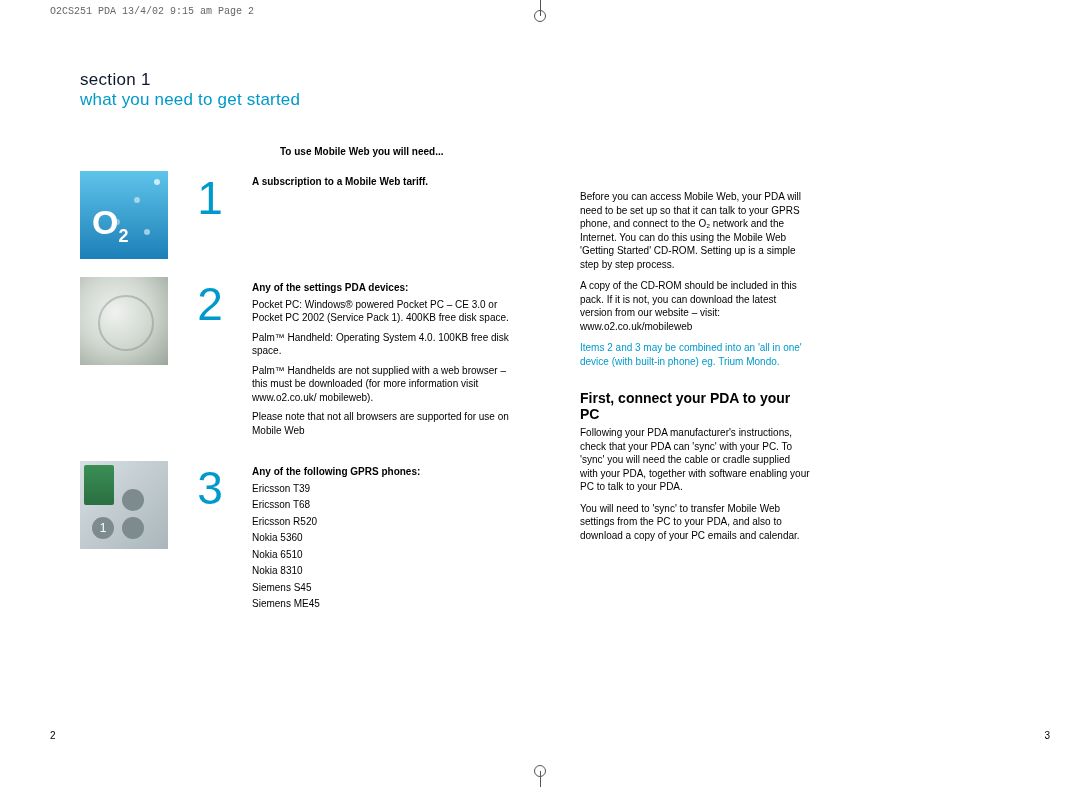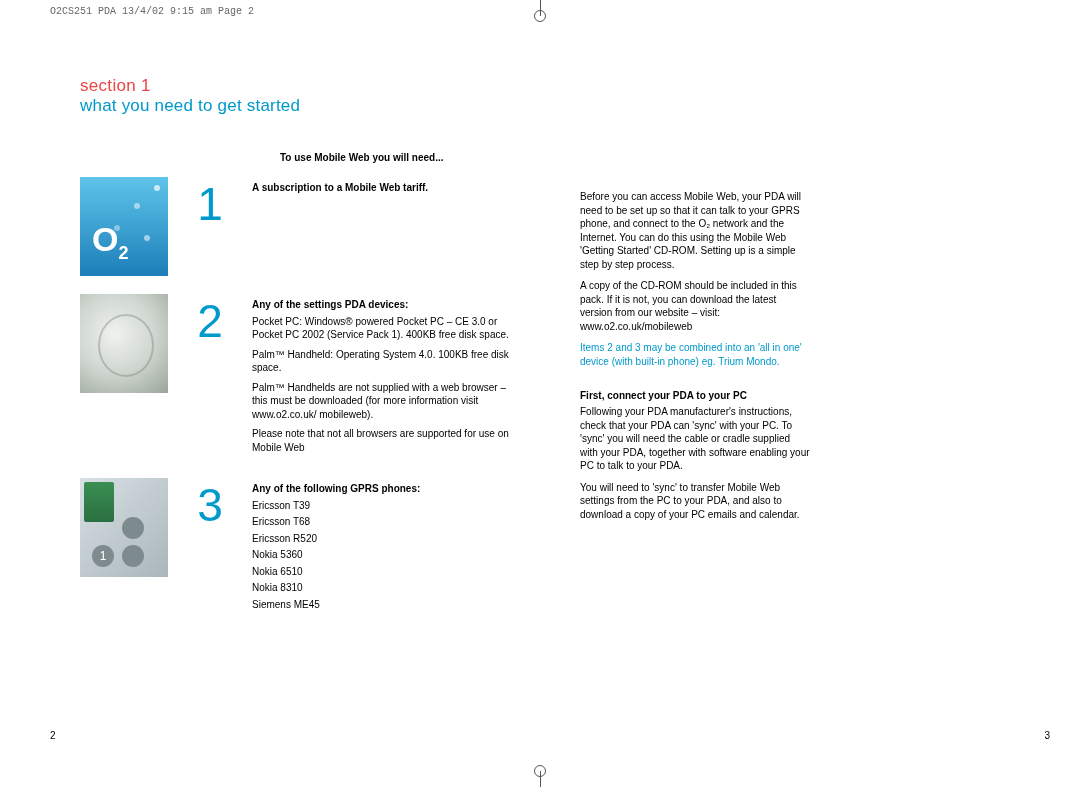--- a/index.html
+++ b/index.html
@@ -84,24 +84,23 @@
     bottom: 40px;
     display: flex;
   }
   .page-left, .page-right {
     flex: 1;
     position: relative;
     padding: 30px 30px 30px 30px;
   }
   .section-label {
     font-size: 17px;
-    color: #ef4444;
+    color: #0f172a;
     font-weight: 300;
     letter-spacing: 0.3px;
-    margin-top: 6px;
   }
   .section-title {
     font-size: 17px;
     color: #0099cc;
     font-weight: 400;
     letter-spacing: 0.2px;
     margin-bottom: 36px;
   }
   .intro-heading {
     font-size: 10px;
@@ -109,21 +108,21 @@
     margin-bottom: 14px;
     margin-left: 200px;
   }
   .block {
     display: flex;
     align-items: flex-start;
     margin-bottom: 18px;
   }
   .thumb {
     width: 88px;
-    height: 99px;
+    height: 88px;
     flex-shrink: 0;
     background: linear-gradient(135deg, #4db8e8 0%, #2a8fc9 100%);
     position: relative;
     overflow: hidden;
   }
   .thumb-o2 {
     background: linear-gradient(180deg, #5fc4ea 0%, #1c7fb8 100%);
   }
   .thumb-o2 .o2-logo {
     position: absolute;
@@ -198,21 +197,21 @@
   .block-body p { margin-bottom: 6px; }
   .phone-list div { margin-bottom: 3px; }
   .para { font-size: 10px; line-height: 1.35; margin-bottom: 8px; }
   .note {
     font-size: 10px;
     line-height: 1.35;
     color: #0099cc;
     margin: 8px 0 22px 0;
   }
   .rhead {
-    font-size: 10px;
+    font-size: 14px;
     font-weight: bold;
     margin-bottom: 4px;
   }
   .pagenum-left {
     position: absolute;
     bottom: 6px;
     left: 0px;
     font-size: 10px;
   }
   .pagenum-right {
@@ -265,20 +264,21 @@
       <div class="bignum">3</div>
       <div class="block-body">
         <div class="bhead">Any of the following GPRS phones:</div>
         <div class="phone-list">
           <div>Ericsson T39</div>
           <div>Ericsson T68</div>
           <div>Ericsson R520</div>
           <div>Nokia 5360</div>
           <div>Nokia 6510</div>
           <div>Nokia 8310</div>
+          <div>Siemens S45</div>
           <div>Siemens ME45</div>
         </div>
       </div>
     </div>
 
     <div class="pagenum-left">2</div>
   </div>
 
   <div class="page-right">
     <div class="right-content">

